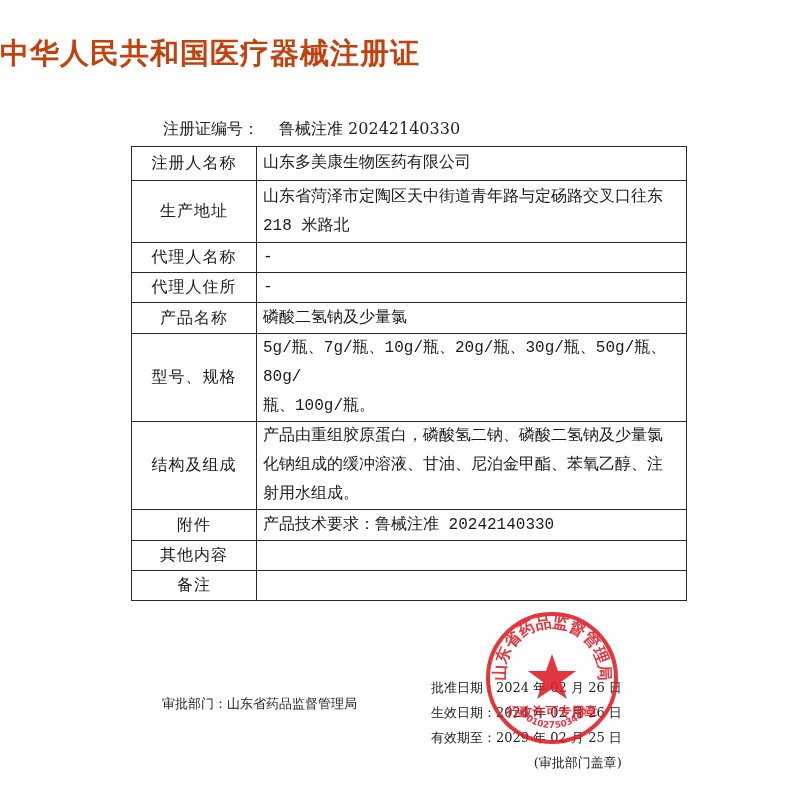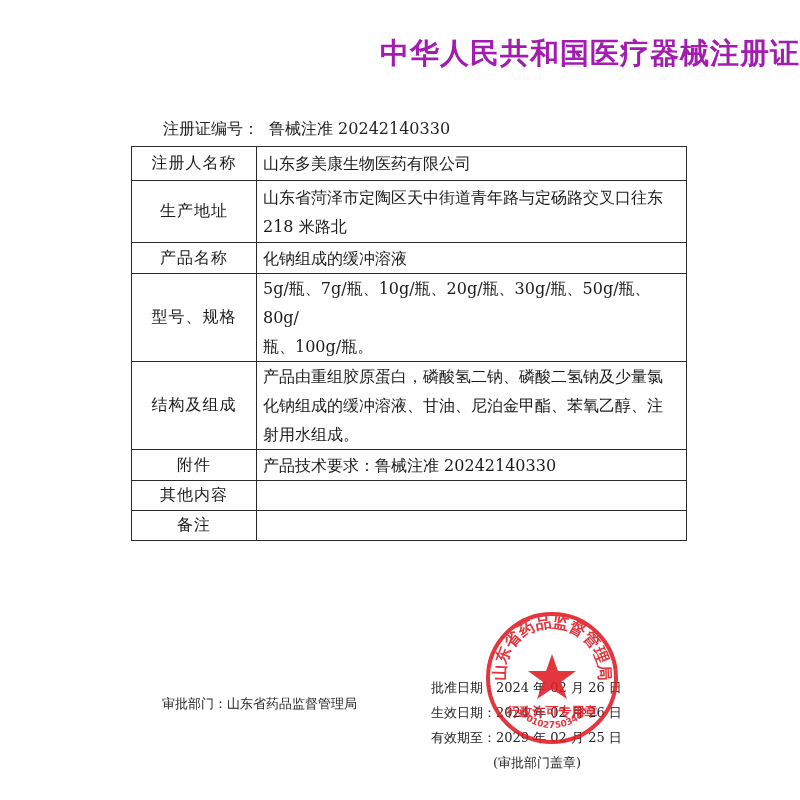--- a/index.html
+++ b/index.html
@@ -1,41 +1,41 @@
 <!DOCTYPE html>
 <html><head>
   <meta charset="utf-8">
   <style>
     html, body { margin: 0; padding: 0; background: #ffffff; }
     body { width: 800px; height: 800px; position: relative; overflow: hidden;
            font-family: "DejaVu Serif", "Liberation Serif", serif; color: #1a1a1a; }
-    .title { position: absolute; top: 34px; left: 0; width: 800px; text-align: right;
-             font-size: 29px; font-weight: bold; letter-spacing: 1px; color: #a21caf; }
+    .title { position: absolute; top: 34px; left: 0; width: 800px; text-align: left;
+             font-size: 29px; font-weight: bold; letter-spacing: 1px; color: #c2410c; }
     .regno { position: absolute; top: 119px; left: 163px; font-size: 16px; color: #222; }
-    .regno .label { margin-right: 10px; text-align: center; }
+    .regno .label { margin-right: 20px; text-align: center; }
     table.cert { position: absolute; top: 146px; left: 131px; width: 556px;
                  border-collapse: collapse; font-size: 16px; }
     table.cert td { border: 1.5px solid #2a2a2a; padding: 0 6px; vertical-align: middle; }
     table.cert td.k { width: 112px; text-align: center; letter-spacing: 1px; }
-    table.cert td.v { line-height: 29px; }
+    table.cert td.v { line-height: 29px; font-family: Liberation Mono, monospace; }
     .r1 { height: 34px; }
     .r2 { height: 60px; }
     .r3 { height: 62px; }
     .r4 { height: 30px; }
     .r5 { height: 30px; }
     .r6 { height: 31px; }
     .r7 { height: 60px; }
     .r8 { height: 88px; }
     .r9 { height: 31px; }
     .r10 { height: 31px; }
     .r11 { height: 30px; }
     .r12 { height: 30px; }
     .footer-left { position: absolute; top: 681px; left: 162px; font-size: 13px; color: #222; margin-top: 14px; }
     .dates { position: absolute; top: 675px; left: 431px; font-size: 13px; color: #222; }
-    .dates .row { height: 25px; line-height: 25px; white-space: nowrap; }
+    .dates .row { height: 25px; line-height: 25px; white-space: nowrap; text-align: right; }
     .dates .seal-note { padding-left: 62px; }
     .stamp { position: absolute; left: 484px; top: 610px; width: 136px; height: 136px; opacity: 0.88; }
   </style>
 </head>
 <body>
 
 <div class="title">中华人民共和国医疗器械注册证</div>
 
 <div class="regno">
   <span class="label">注册证编号：</span><span>鲁械注准 20242140330</span>
@@ -47,23 +47,31 @@
     <td class="k">注册人名称</td>
     <td class="v">山东多美康生物医药有限公司</td>
   </tr>
   <tr class="r3">
     <td class="k">生产地址</td>
     <td class="v">
       <div>山东省菏泽市定陶区天中街道青年路与定砀路交叉口往东</div>
       <div>218 米路北</div>
     </td>
   </tr>
+  <tr class="r4">
+    <td class="k">代理人名称</td>
+    <td class="v">-</td>
+  </tr>
+  <tr class="r5">
+    <td class="k">代理人住所</td>
+    <td class="v">-</td>
+  </tr>
   <tr class="r6">
     <td class="k">产品名称</td>
-    <td class="v">化钠组成的缓冲溶液</td>
+    <td class="v">磷酸二氢钠及少量氯</td>
   </tr>
   <tr class="r7">
     <td class="k">型号、规格</td>
     <td class="v">
       <div>5g/瓶、7g/瓶、10g/瓶、20g/瓶、30g/瓶、50g/瓶、80g/</div>
       <div>瓶、100g/瓶。</div>
     </td>
   </tr>
   <tr class="r8">
     <td class="k">结构及组成</td>

